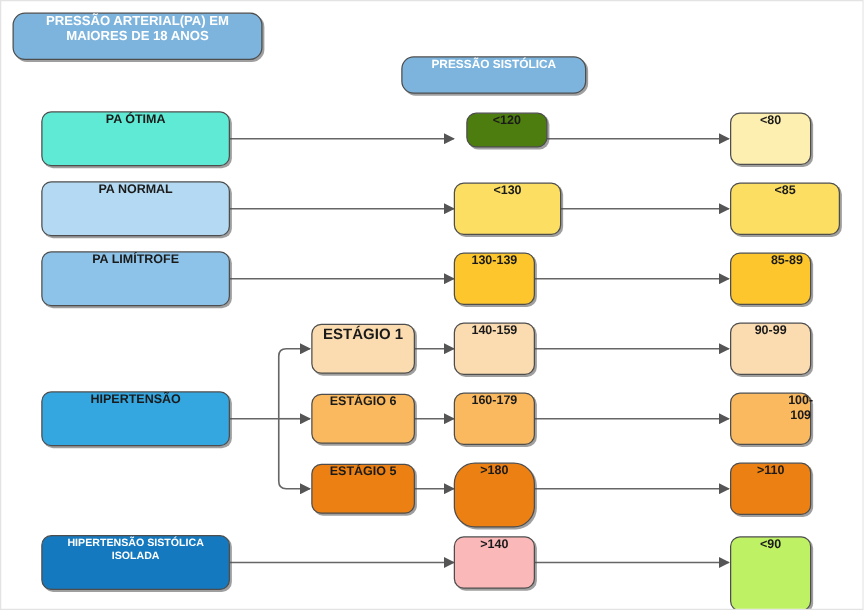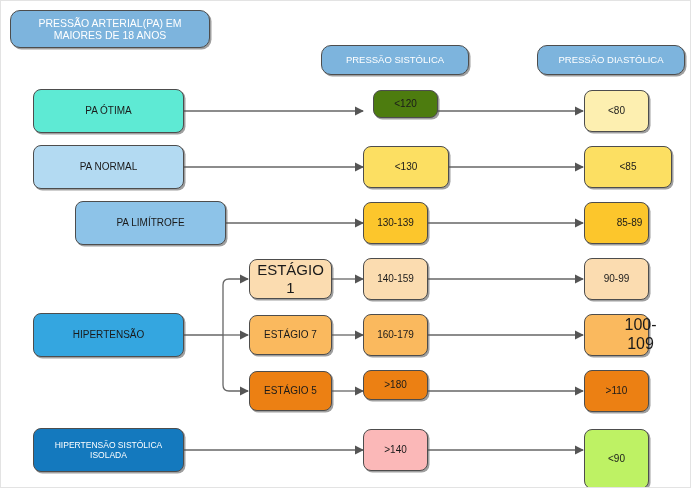--- a/index.html
+++ b/index.html
@@ -4,23 +4,24 @@
 <style>
   html,body{margin:0;padding:0;background:#ffffff;}
   body{font-family:"Liberation Sans", sans-serif;}
   #page{
     position:relative;width:691px;height:488px;background:#ffffff;
     border:1px solid #e3e3e3;box-sizing:border-box;overflow:hidden;
   }
   .node{
     position:absolute;box-sizing:border-box;
     border:1.5px solid #4d4d4d;border-radius:8px;
-    display:flex;align-items:center;justify-content:center;text-align:center;
+    display:flex;align-items:flex-start;justify-content:center;text-align:center;
     line-height:1.18;
     box-shadow:1.5px 1.5px 0 rgba(80,80,80,.55);
+    font-weight:bold;
   }
   .node span{display:block;padding:0 4px;}
   .title-node{border-radius:10px;}
   .hdr{border-radius:10px;}
   .txt-white{color:#ffffff;}
   .txt-dark{color:#1a1a1a;}
   svg.wires{position:absolute;left:0;top:0;width:691px;height:488px;overflow:visible;}
   .wire{fill:none;stroke:#666666;stroke-width:1.3;}
   .head{fill:#555555;}
 </style>
@@ -61,23 +62,20 @@
     <path class="wire" d="M 427 449 L 582 449" marker-end="url(#ah)"></path>
   </svg>
 
   <div class="node title-node txt-white" style="left:9px;top:9px;width:200px;height:38px;background:#7db4dd;font-size:10.5px;">
     <span>PRESSÃO ARTERIAL(PA) EM MAIORES DE 18 ANOS</span>
   </div>
 
   <div class="node hdr txt-white" style="left:320px;top:44px;width:148px;height:30px;background:#7db4dd;font-size:9.5px;">
     <span>PRESSÃO SISTÓLICA</span>
   </div>
-  <div class="node hdr txt-white" style="left:536px;top:44px;width:148px;height:30px;background:#7db4dd;font-size:9.5px;">
-    <span>PRESSÃO DIASTÓLICA</span>
-  </div>
 
   <div class="node txt-dark" style="left:32px;top:88px;width:151px;height:44px;background:#5eead4;font-size:10px;">
     <span>PA ÓTIMA</span>
   </div>
   <div class="node txt-dark" style="left:372px;top:89px;width:65px;height:28px;background:#4d7c0f;font-size:10px;">
     <span>&lt;120</span>
   </div>
   <div class="node txt-dark" style="left:583px;top:89px;width:65px;height:42px;background:#fdefb0;font-size:10px;">
     <span>&lt;80</span>
   </div>
@@ -85,58 +83,58 @@
   <div class="node txt-dark" style="left:32px;top:144px;width:151px;height:44px;background:#b3daf2;font-size:10px;">
     <span>PA NORMAL</span>
   </div>
   <div class="node txt-dark" style="left:362px;top:145px;width:86px;height:42px;background:#fcdf62;font-size:10px;">
     <span>&lt;130</span>
   </div>
   <div class="node txt-dark" style="left:583px;top:145px;width:88px;height:42px;background:#fcdf62;font-size:10px;">
     <span>&lt;85</span>
   </div>
 
-  <div class="node txt-dark" style="left:32px;top:200px;width:151px;height:44px;background:#8dc3e8;font-size:10px;margin-left:42px;">
+  <div class="node txt-dark" style="left:32px;top:200px;width:151px;height:44px;background:#8dc3e8;font-size:10px;">
     <span>PA LIMÍTROFE</span>
   </div>
   <div class="node txt-dark" style="left:362px;top:201px;width:65px;height:42px;background:#fcc62c;font-size:10px;">
     <span>130-139</span>
   </div>
   <div class="node txt-dark" style="left:583px;top:201px;width:65px;height:42px;background:#fcc62c;font-size:10px;padding-left:26px;">
     <span>85-89</span>
   </div>
 
   <div class="node txt-dark" style="left:32px;top:312px;width:151px;height:44px;background:#34a6e0;font-size:10px;">
     <span>HIPERTENSÃO</span>
   </div>
 
-  <div class="node txt-dark" style="left:248px;top:258px;width:83px;height:40px;background:#fbdcb0;font-size:15px;">
+  <div class="node txt-dark" style="left:248px;top:258px;width:83px;height:40px;background:#fbdcb0;font-size:12px;">
     <span>ESTÁGIO 1</span>
   </div>
   <div class="node txt-dark" style="left:362px;top:257px;width:65px;height:42px;background:#fbdcb0;font-size:10px;">
     <span>140-159</span>
   </div>
   <div class="node txt-dark" style="left:583px;top:257px;width:65px;height:42px;background:#fbdcb0;font-size:10px;">
     <span>90-99</span>
   </div>
 
   <div class="node txt-dark" style="left:248px;top:314px;width:83px;height:40px;background:#fab95e;font-size:10px;">
-    <span>ESTÁGIO 7</span>
+    <span>ESTÁGIO 6</span>
   </div>
   <div class="node txt-dark" style="left:362px;top:313px;width:65px;height:42px;background:#fab95e;font-size:10px;">
     <span>160-179</span>
   </div>
-  <div class="node txt-dark" style="left:583px;top:313px;width:65px;height:42px;background:#fab95e;font-size:16px;padding-left:48px;">
+  <div class="node txt-dark" style="left:583px;top:313px;width:65px;height:42px;background:#fab95e;font-size:10px;padding-left:48px;">
     <span>100-109</span>
   </div>
 
   <div class="node txt-dark" style="left:248px;top:370px;width:83px;height:40px;background:#ec8013;font-size:10px;">
     <span>ESTÁGIO 5</span>
   </div>
-  <div class="node txt-dark" style="left:362px;top:369px;width:65px;height:30px;background:#ec8013;font-size:10px;">
+  <div class="node txt-dark" style="left:362px;top:369px;width:65px;height:52px;background:#ec8013;font-size:10px;border-radius:17px;">
     <span>&gt;180</span>
   </div>
   <div class="node txt-dark" style="left:583px;top:369px;width:65px;height:42px;background:#ec8013;font-size:10px;">
     <span>&gt;110</span>
   </div>
 
   <div class="node txt-white" style="left:32px;top:427px;width:151px;height:44px;background:#1479be;font-size:8.5px;">
     <span>HIPERTENSÃO SISTÓLICA ISOLADA</span>
   </div>
   <div class="node txt-dark" style="left:362px;top:428px;width:65px;height:42px;background:#fbb8b8;font-size:10px;">

